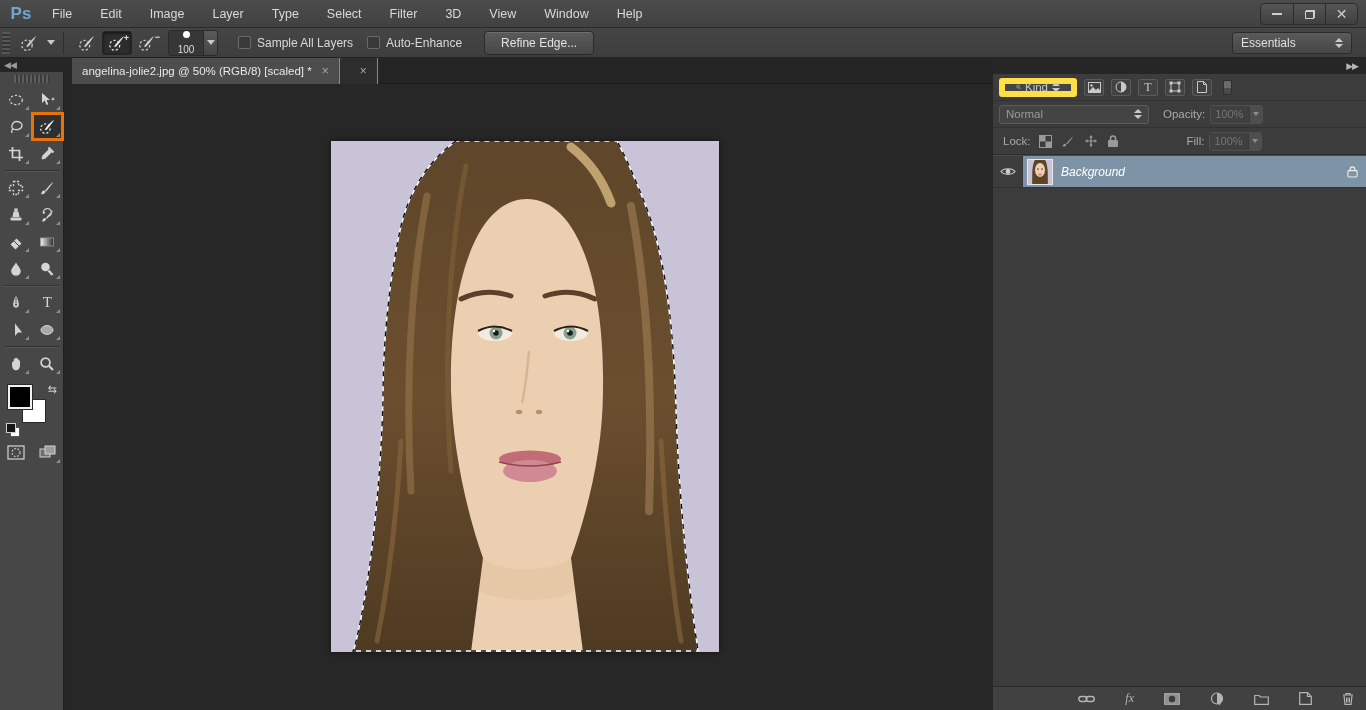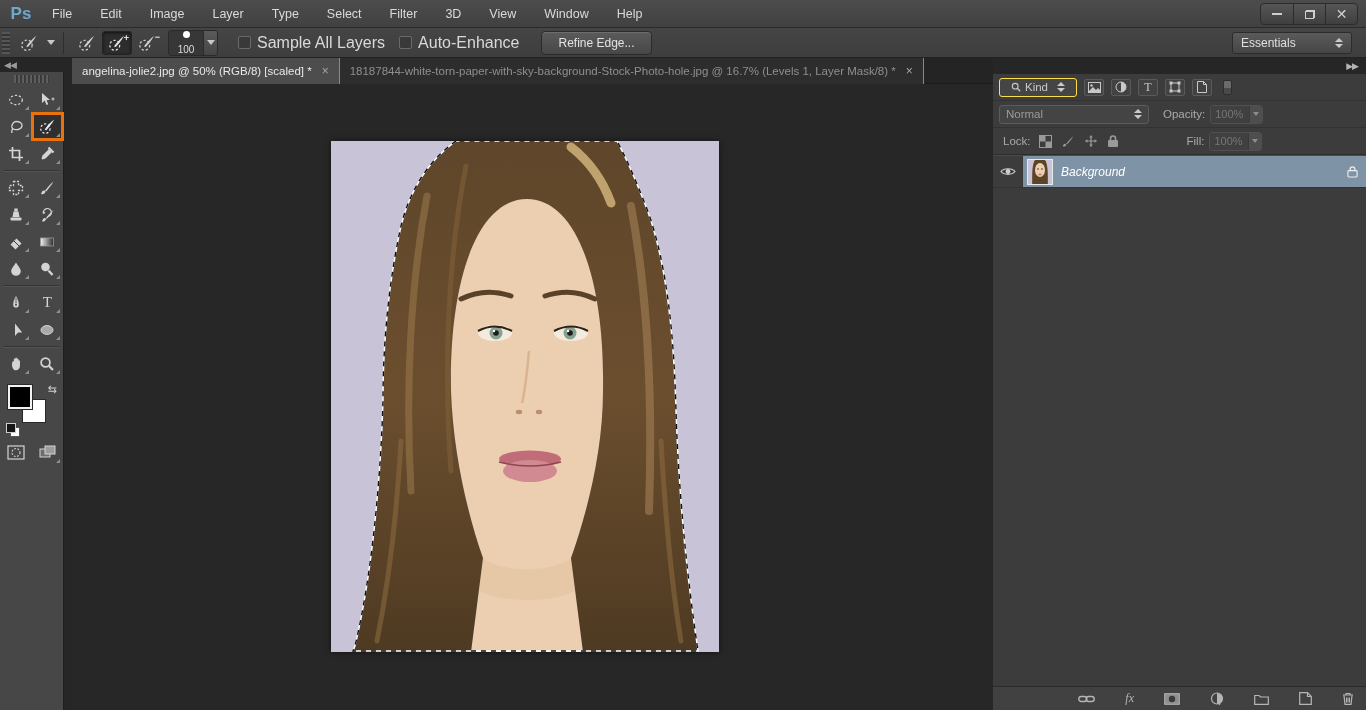--- a/index.html
+++ b/index.html
@@ -32,21 +32,21 @@
   .opt-btn { width:30px; height:24px; border-radius:3px; display:flex; align-items:center; justify-content:center; position:relative; }
   .opt-btn.pressed { background:#2d2d2d; box-shadow:inset 0 1px 3px #111; border:1px solid #242424; }
   .caret-down { width:0; height:0; border-left:4px solid transparent; border-right:4px solid transparent; border-top:5px solid #c9c9c9; margin-left:3px; }
   .mini-sign { position:absolute; right:2px; top:1px; font-size:9px; color:#e2e2e2; font-weight:bold; }
   .brush-size { display:flex; margin:0 6px; border:1px solid #2a2a2a; border-radius:3px; overflow:hidden; }
   .bs-preview { width:34px; height:24px; background:#373737; display:flex; flex-direction:column; align-items:center; justify-content:space-between; }
   .bs-dot { width:7px; height:7px; border-radius:50%; background:#fff; margin-bottom:1px; }
   .bs-val { font-size:10px; color:#ddd; line-height:10px; }
   .bs-arrow { width:14px; background:linear-gradient(#5a5a5a,#454545); display:flex; align-items:center; justify-content:center; border-left:1px solid #2a2a2a; }
   .checkbox { width:13px; height:13px; background:#393939; border:1px solid #6a6a6a; border-radius:2px; margin:0 6px 0 14px; }
-  .opt-label { color:#d9d9d9; font-size:16px; }
+  .opt-label { color:#d9d9d9; font-size:12px; }
   .ps-button { margin-left:22px; padding:4px 16px; background:linear-gradient(#5b5b5b,#474747);
     border:1px solid #2b2b2b; border-radius:4px; box-shadow:inset 0 1px 0 #6e6e6e; color:#e3e3e3; font-size:12px; }
   .workspace-dd { position:absolute; right:14px; top:4px; width:120px; height:22px; background:linear-gradient(#5a5a5a,#464646);
     border:1px solid #2b2b2b; border-radius:3px; display:flex; align-items:center; padding:0 8px; color:#e0e0e0; }
   .updown { margin-left:auto; display:flex; flex-direction:column; gap:2px; }
   .updown i { display:block; width:0; height:0; border-left:4px solid transparent; border-right:4px solid transparent; }
   .updown .u { border-bottom:4px solid #c9c9c9; }
   .updown .d { border-top:4px solid #c9c9c9; }
 
   
@@ -89,21 +89,21 @@
   .dock-collapse { height:16px; display:flex; justify-content:flex-end; align-items:center; padding-right:8px; color:#b5b5b5; font-size:9px; letter-spacing:-1px; }
   .panel { position:absolute; left:0; top:16px; width:373px; height:636px; background:#3c3c3c; display:flex; flex-direction:column; }
   .panel-tabs { height:21px; background:#2a2a2a; display:flex; align-items:flex-end; position:relative; }
   .p-tab { padding:3px 12px; font-size:12px; color:#a8a8a8; }
   .p-tab.active { background:#454545; color:#e6e6e6; border-radius:3px 3px 0 0; }
   .panel-menu-icon { position:absolute; right:6px; top:4px; width:18px; height:12px; }
   .panel-menu-icon::before { content:""; position:absolute; left:0; top:4px; width:0; height:0; border-left:3.5px solid transparent; border-right:3.5px solid transparent; border-top:4px solid #c9c9c9; }
   .panel-menu-icon::after { content:""; position:absolute; right:0; top:1px; width:9px; height:9px;
     background:repeating-linear-gradient(#c9c9c9 0 1.5px, transparent 1.5px 3.5px); }
   .filter-row { height:27px; display:flex; align-items:center; padding:0 6px; gap:7px; border-bottom:1px solid #323232; }
-  .kind-dd { width:78px; height:19px; background:#454545; border:1px solid #fde047; border-radius:3px; display:flex; align-items:center; padding:0 11px; color:#c7c7c7; font-size:11.5px; gap:4px; }
+  .kind-dd { width:78px; height:19px; background:#454545; border:6px solid #fde047; border-radius:3px; display:flex; align-items:center; padding:0 11px; color:#c7c7c7; font-size:11.5px; gap:4px; }
   .f-ico { width:20px; height:17px; border:1px solid #5a5a5a; border-radius:2px; background:#424242; display:flex; align-items:center; justify-content:center; color:#c9c9c9; }
   .f-ico svg { display:block; }
   .toggle-sw { width:9px; height:15px; border-radius:2px; background:linear-gradient(#6b6b6b 0 50%, #4a4a4a 50% 100%); border:1px solid #2e2e2e; margin-left:4px; }
   .blend-row { height:27px; display:flex; align-items:center; padding:0 6px; border-bottom:1px solid #323232; }
   .blend-dd { width:150px; height:19px; background:#444; border:1px solid #5c5c5c; border-radius:3px; display:flex; align-items:center; padding:0 6px; color:#9b9b9b; font-size:11.5px;gap:41px; }
   .small-label { color:#a9a9a9; font-size:11.5px; margin-left:14px; }
   .val-box { display:flex; margin-left:5px; border:1px solid #505050; border-radius:3px; overflow:hidden; }
   .val-box .v { width:38px; height:17px; background:#404040; color:#767676; font-size:11px; display:flex; align-items:center; padding-left:4px; }
   .val-box .a { width:13px; background:#4e4e4e; display:flex; align-items:center; justify-content:center; border-left:1px solid #3a3a3a; }
   .val-box .a i { width:0; height:0; border-left:3.5px solid transparent; border-right:3.5px solid transparent; border-top:4px solid #8d8d8d; }
@@ -367,21 +367,20 @@
     </div>
   </div>
 
   <div class="workarea">
     <div class="tabbar">
       <div class="doc-tab active">
         <span>angelina-jolie2.jpg @ 50% (RGB/8) [scaled] *</span>
         <span class="tab-close">×</span>
       </div>
       <div class="doc-tab inactive">
-        <span>18187844-white-torn-paper-with-sky-background-Stock-Photo-hole.jpg @ 16.7% (Levels 1, Layer Mask/8) *</span>
         <span class="tab-close">×</span>
       </div>
     </div>
 
     <div class="canvas">
       <svg width="388" height="511" viewBox="0 0 388 511">
         <defs>
           <linearGradient id="hairG" x1="0" y1="0" x2="0" y2="1">
             <stop offset="0" stop-color="#5f462a"></stop>
             <stop offset="0.5" stop-color="#6b4e2e"></stop>

